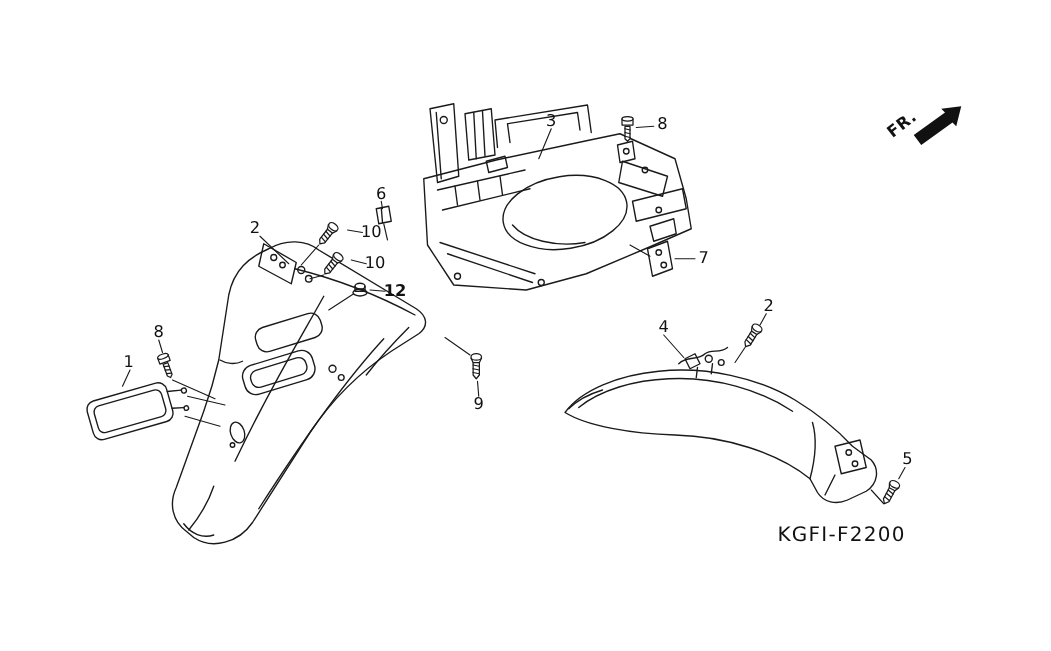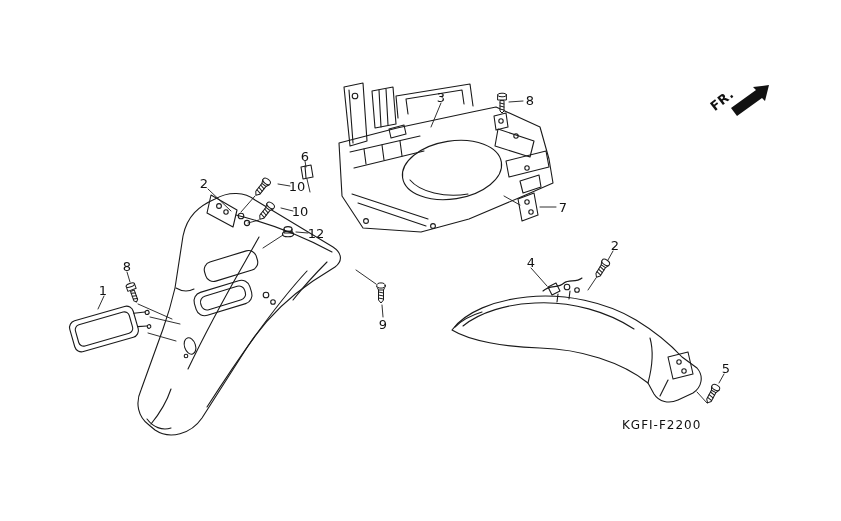--- a/index.html
+++ b/index.html
@@ -28,21 +28,21 @@
     transform: translate(-50%, -50%) rotate(-38deg);
     font-size: 13px;
     font-weight: 700;
     color: #111;
     letter-spacing: 0.5px;
   }
   .diagram-code {
     position: absolute;
     left: 622px;
     top: 418px;
-    font-size: 12px;
+    font-size: 16px;
     letter-spacing: 1px;
     color: #111;
   }
 </style>
 </head>
 <body>
 
 <div class="canvas">
 
   <svg width="841" height="521" viewBox="0 0 841 521">
@@ -192,20 +192,20 @@
       <span class="part-label" style="left: 531px; top: 262px;">4</span>
       <span class="part-label" style="left: 726px; top: 368px;">5</span>
       <span class="part-label" style="left: 305px; top: 156px;">6</span>
       <span class="part-label" style="left: 563px; top: 207px;">7</span>
       <span class="part-label" style="left: 530px; top: 100px;">8</span>
       <span class="part-label" style="left: 127px; top: 266px;">8</span>
       <span class="part-label" style="left: 383px; top: 324px;">9</span>
       <span class="part-label" style="left: 297px; top: 186px;">10</span>
       <span class="part-label" style="left: 300px; top: 211px;">10</span>
       <span class="part-label" style="left: 615px; top: 245px;">2</span>
-      <span class="part-label" style="left: 316px; top: 233px;">12</span>
+      <span class="part-label" style="left: 316px; top: 233px; font-weight: bold;">12</span>
     </div>
 
   <div class="fr-label">FR.</div>
 
   <div class="diagram-code">KGFI-F2200</div>
 
 </div>
 
 </body></html>

